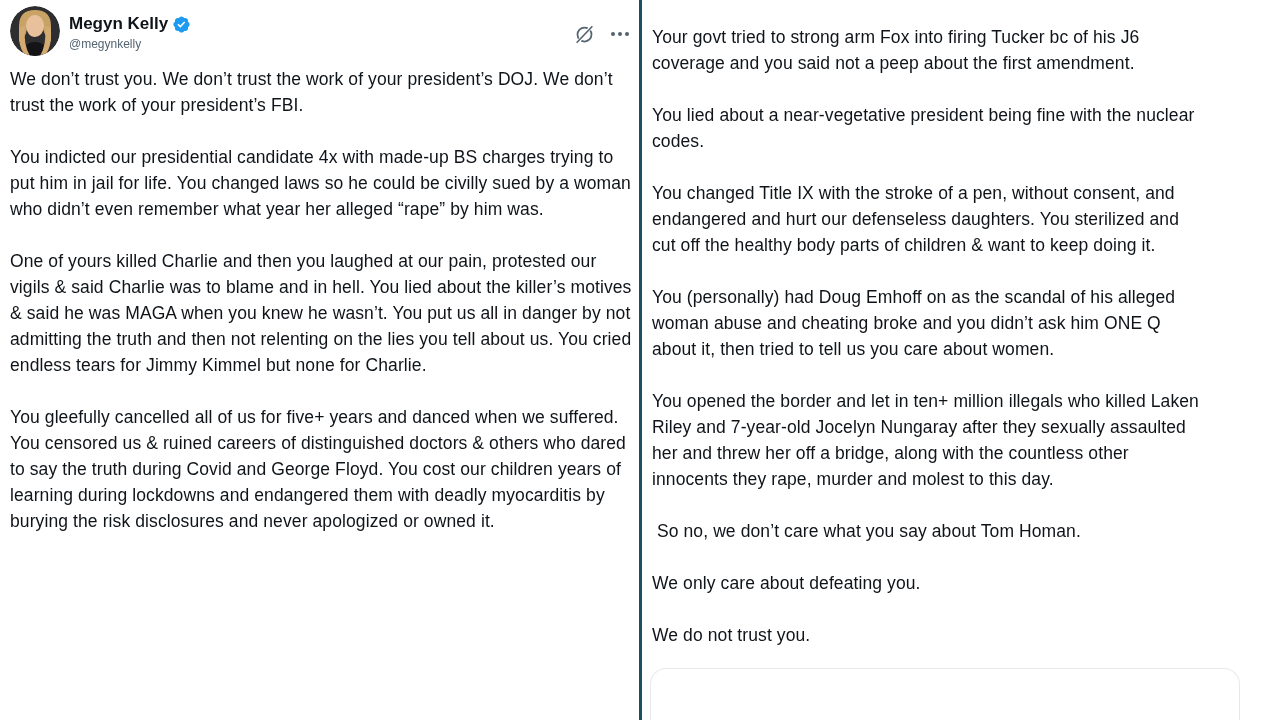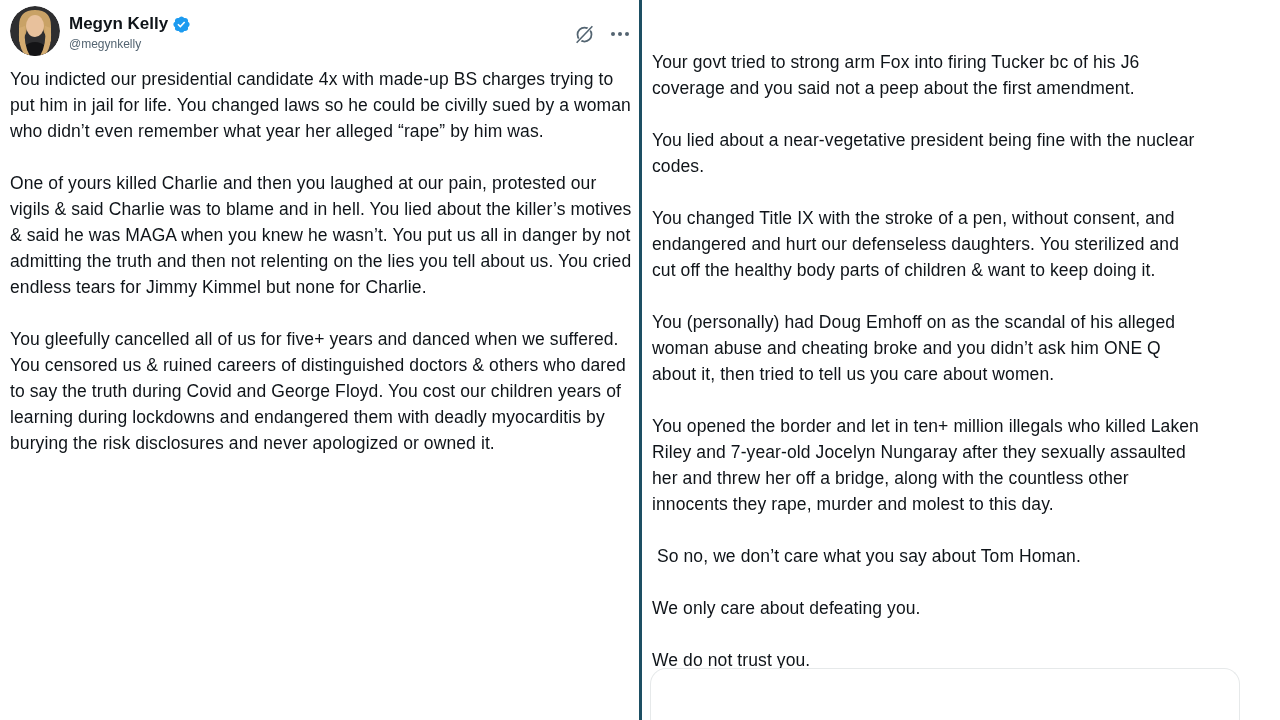--- a/index.html
+++ b/index.html
@@ -3,21 +3,21 @@
 <meta charset="utf-8">
 <style>
   html,body{margin:0;padding:0;background:#fff;}
   .screen{
     position:relative;width:1280px;height:720px;overflow:hidden;background:#fff;
     font-family:"Liberation Sans","DejaVu Sans",sans-serif;color:#0f1419;
   }
   
   .col{position:absolute;top:0;height:720px;box-sizing:border-box;}
   .col-left{left:0;width:639px;padding:6px 2px 0 10px;}
-  .col-right{left:642px;width:571px;padding:49px 14px 0 10px;}
+  .col-right{left:642px;width:571px;padding:24px 14px 0 10px;}
   .divider{position:absolute;top:0;bottom:0;left:639px;width:3px;background:#1d4f63;}
   
   .header{display:flex;align-items:center;}
   .avatar{width:50px;height:50px;border-radius:50%;overflow:hidden;flex:0 0 50px;cursor:pointer;}
   .id-block{margin-left:9px;padding-top:3px;line-height:1.2;}
   .name-row{display:flex;align-items:center;gap:4px;}
   .display-name{font-weight:bold;font-size:17px;color:#0f1419;cursor:pointer;}
   .handle{font-size:12px;color:#536471;margin-top:2px;}
   .header-icons{margin-left:auto;display:flex;align-items:center;gap:16px;padding:6px 8px 0 0;color:#536471;}
   .icon-btn{cursor:pointer;display:flex;align-items:center;justify-content:center;}
@@ -78,20 +78,21 @@
           </svg>
         </span>
         <span class="icon-btn more-dots">
             <i></i>
             <i></i>
             <i></i>
           </span>
       </div>
     </div>
     <div class="tweet-text">
+        <p>We don’t trust you. We don’t trust the work of your president’s DOJ. We don’t trust the work of your president’s FBI.</p>
         <p>You indicted our presidential candidate 4x with made-up BS charges trying to put him in jail for life. You changed laws so he could be civilly sued by a woman who didn’t even remember what year her alleged “rape” by him was.</p>
         <p>One of yours killed Charlie and then you laughed at our pain, protested our vigils &amp; said Charlie was to blame and in hell. You lied about the killer’s motives &amp; said he was MAGA when you knew he wasn’t. You put us all in danger by not admitting the truth and then not relenting on the lies you tell about us. You cried endless tears for Jimmy Kimmel but none for Charlie.</p>
         <p>You gleefully cancelled all of us for five+ years and danced when we suffered. You censored us &amp; ruined careers of distinguished doctors &amp; others who dared to say the truth during Covid and George Floyd. You cost our children years of learning during lockdowns and endangered them with deadly myocarditis by burying the risk disclosures and never apologized or owned it.</p>
       </div>
   </div>
 
   <div class="divider"></div>
 
   <div class="col col-right">
     <div class="tweet-text">

